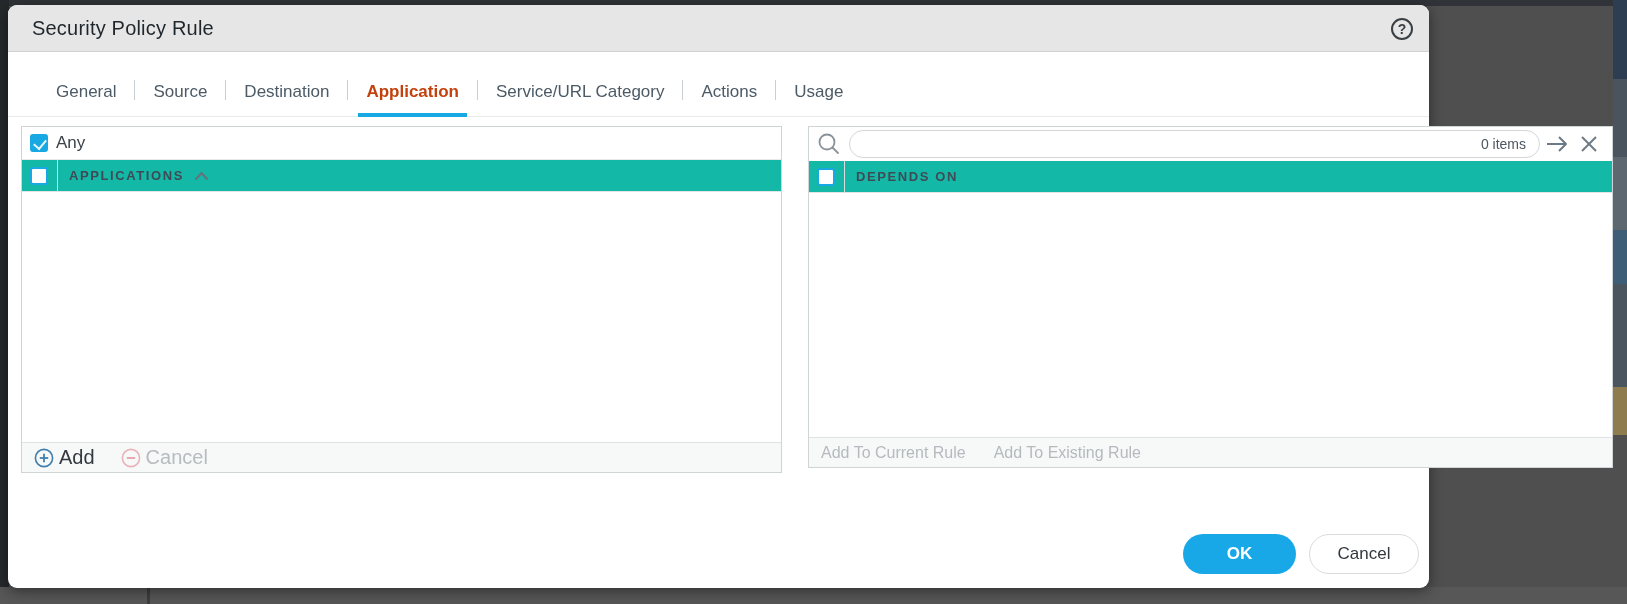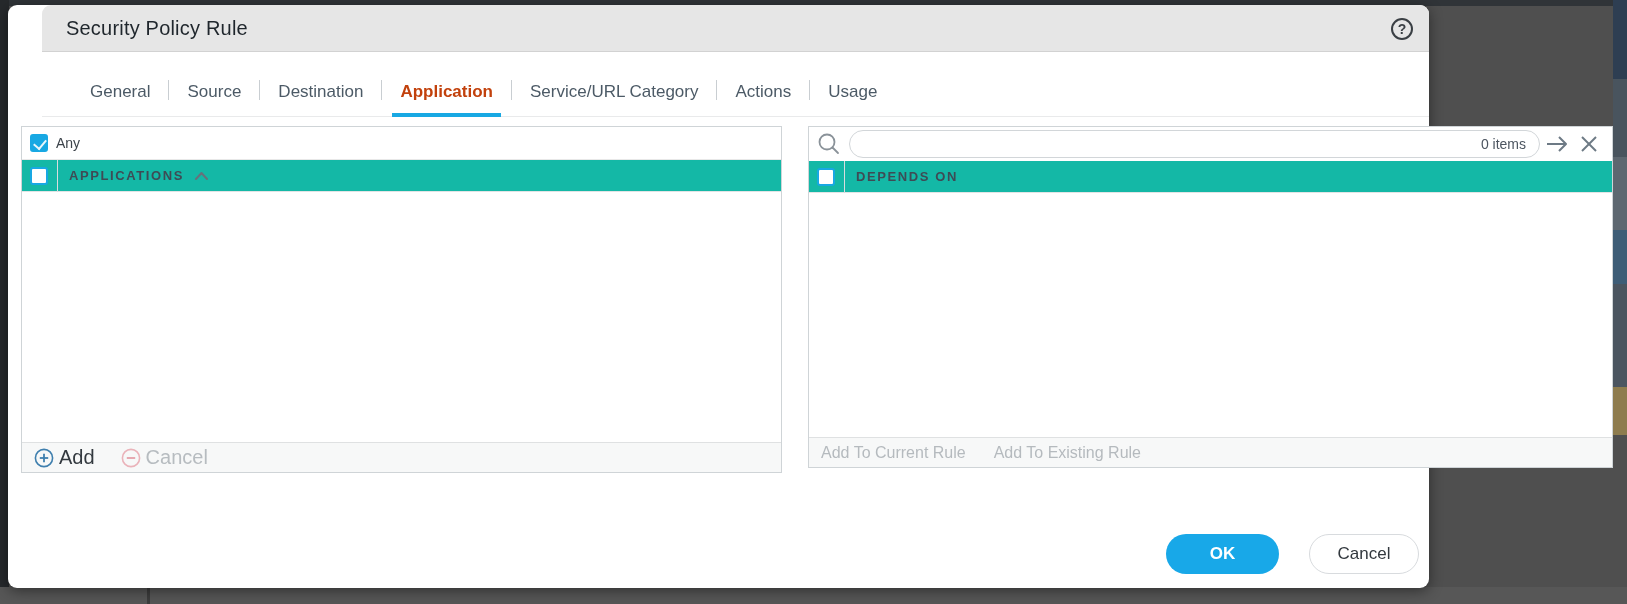--- a/index.html
+++ b/index.html
@@ -11,21 +11,21 @@
   
   .backdrop-top    { position:absolute; left:0; top:0; width:1627px; height:6px; background:#303438; }
   .backdrop-left   { position:absolute; left:0; top:0; width:9px; height:604px; background:#26292c; }
   .backdrop-right  { position:absolute; right:0; top:0; width:14px; height:604px;
     background:linear-gradient(#2e3e52 0%,#2e3e52 13%,#49545e 13%,#49545e 26%,#5d6770 26%,#5d6770 38%,#3e5d77 38%,#3e5d77 47%,#4b5560 47%,#4b5560 64%,#8e7c4e 64%,#8e7c4e 72%,#4f4f4f 72%); }
   .backdrop-bottom { position:absolute; left:0; bottom:0; width:1627px; height:17px; background:#575757; }
   .backdrop-line   { position:absolute; left:147px; bottom:0; width:3px; height:17px; background:#3d3d3d; }
 
   
   .dialog { position:absolute; left:8px; top:5px; width:1421px; height:583px;
-    background:#ffffff; border-radius:9px; box-shadow:0 3px 14px rgba(0,0,0,.45);padding-left:34px; }
+    background:#ffffff; border-radius:9px; box-shadow:0 3px 14px rgba(0,0,0,.45); }
 
   .titlebar { position:relative; height:47px; background:#e6e6e6;
     border-radius:9px 9px 0 0; border-bottom:1px solid #d2d2d2;
     display:flex; align-items:center; padding:0 24px; }
   .titlebar h1 { font-size:20px; font-weight:500; color:#1f262c; letter-spacing:.2px; }
   .help-icon { position:absolute; right:16px; top:13px; width:22px; height:22px;
     border:2px solid #3a3f44; border-radius:50%; color:#3a3f44;
     font-size:14px; font-weight:700; line-height:18px; text-align:center; cursor:pointer; }
 
   
@@ -40,21 +40,21 @@
   .tab-sep { width:1px; height:20px; background:#c9ced2; margin-bottom:16px; }
 
   
   .panel { position:absolute; border:1px solid #cfd4d7; background:#fff;
     display:flex; flex-direction:column; }
   .panel-left  { left:13px;  top:121px; width:761px; height:347px; }
   .panel-right { left:800px; top:121px; width:805px; height:342px; }
 
   .row { display:flex; align-items:center; }
   .any-row { height:33px; padding:0 6px 0 8px; border-bottom:1px solid #e8e8e8; }
-  .any-row .lbl { margin-left:8px; font-size:14px; color:#3c434a; }
+  .any-row .lbl { margin-left:8px; font-size:17px; color:#3c434a; }
 
   .hdr-row { height:32px; background:#14b8a6; border-bottom:1px solid #e2e4e5;
     padding:0 6px 0 8px; }
   .hdr-sep { width:1px; height:32px; background:#d9dcde; margin:0 0 0 9px; }
   .hdr-txt { margin-left:11px; font-size:13px; font-weight:700; letter-spacing:1.6px;
     color:#3e4b55; }
   .sort-icon { margin-left:10px; display:inline-flex; cursor:pointer; }
 
   .tbl-body { flex:1; background:#fff; }
 
@@ -83,21 +83,21 @@
     padding:0 10px 0 7px; border-bottom:0; }
   .search-pill { flex:1; height:28px; border:1px solid #d2d6d9; border-radius:15px;
     display:flex; align-items:center; padding:0 13px; margin-left:7px; background:#fff; }
   .search-pill input { flex:1; border:none; outline:none; font-size:14px; color:#333;
     background:transparent; font-family:inherit; }
   .items-badge { font-size:14px; color:#4c5560; white-space:nowrap; }
   .icon-btn { display:inline-flex; align-items:center; justify-content:center;
     width:26px; height:26px; margin-left:5px; cursor:pointer; }
 
   
-  .btn-row { position:absolute; right:10px; bottom:14px; display:flex;gap:17px; }
+  .btn-row { position:absolute; right:10px; bottom:14px; display:flex; }
   .btn { height:40px; border-radius:20px; font-size:17px; display:flex; align-items:center;
     justify-content:center; cursor:pointer; font-family:inherit; border:none; }
   .btn-ok { width:113px; background:#18a8e8; color:#ffffff; font-weight:700; margin-right:13px; }
   .btn-cancel { width:110px; background:#ffffff; color:#33393f; border:1px solid #d8dbde; }
 </style>
 </head>
 <body>
 
 <div class="stage">
   <div class="backdrop-top"></div>

